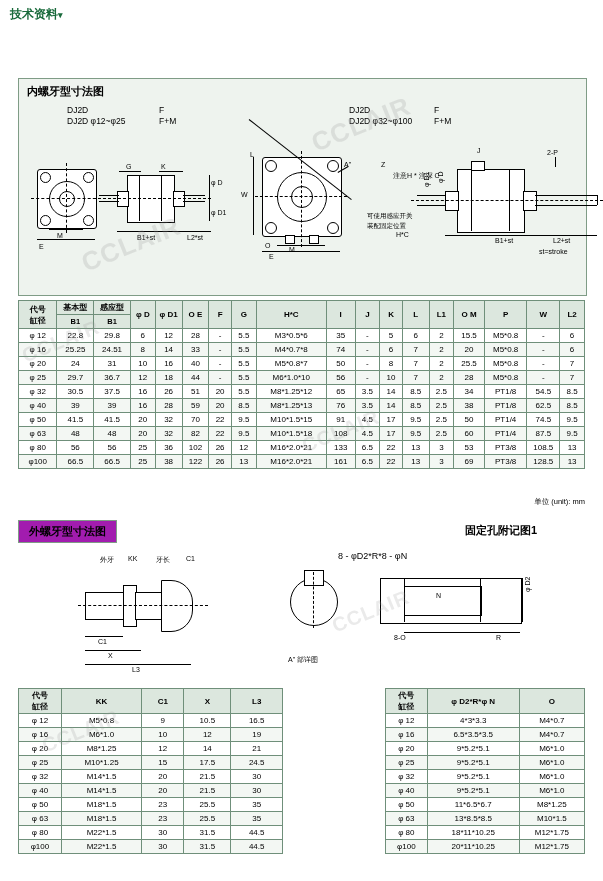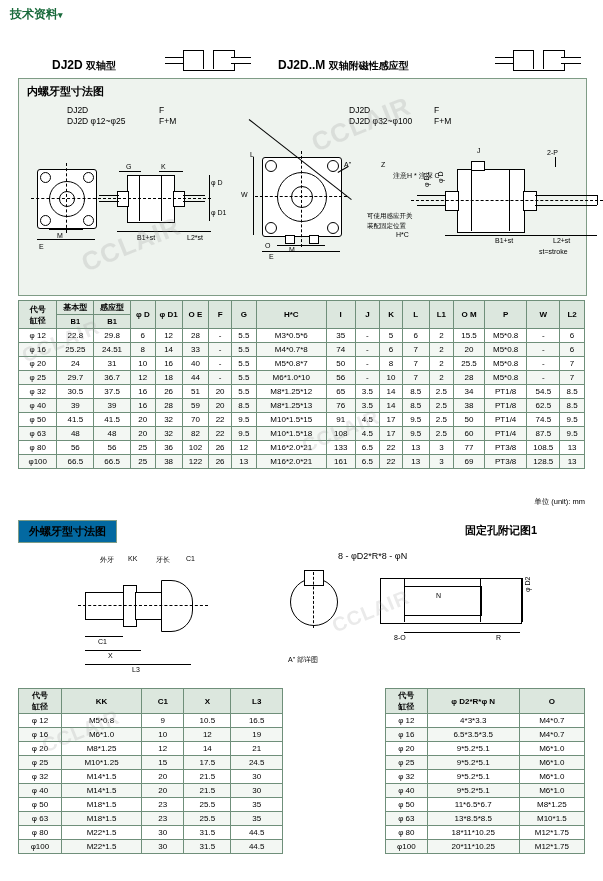--- a/index.html
+++ b/index.html
@@ -187,21 +187,21 @@
   .unit-note {
     position: absolute;
     right: 18px;
     top: 497px;
     font-size: 7.5px;
   }
 
   
   .sec-head {
     position: absolute;
-    background: #0369a1;
+    background: #a21caf;
     border: 1px solid #7f9c86;
     font-size: 11px;
     font-weight: bold;
     padding: 3px 10px;
   }
   #sec-head-left { left: 18px; top: 520px; }
   #sec-head-right { left: 455px; top: 520px; border: none; background: transparent; text-align: center; }
 
   
   #tbl-kk-wrap { position: absolute; left: 18px; top: 688px; width: 265px; }
@@ -233,42 +233,20 @@
 </style>
 </head>
 <body>
 
 <div class="page">
 
   <div class="top-title">
     <span>技术资料</span><span class="caret">▾</span>
   </div>
 
-  <div class="model-row">
-    <div class="model-label" id="model-a">
-      <span>DJ2D</span>
-      <span class="sub">双轴型</span>
-    </div>
-    <div class="mini-cyl" id="mini-cyl-a">
-      <div class="rod-l"></div>
-      <div class="body"></div>
-      <div class="piston"></div>
-      <div class="rod-r"></div>
-    </div>
-    <div class="model-label" id="model-b">
-      <span>DJ2D..M</span>
-      <span class="sub">双轴附磁性感应型</span>
-    </div>
-    <div class="mini-cyl" id="mini-cyl-b">
-      <div class="rod-l"></div>
-      <div class="body"></div>
-      <div class="piston"></div>
-      <div class="rod-r"></div>
-    </div>
-  </div>
 
   <div class="panel">
     <div class="panel-title">内螺牙型寸法图</div>
     <div class="panel-note" id="note-left">DJ2D
 DJ2D φ12~φ25</div>
     <div class="note-f" id="note-left-f">F
 F+M</div>
     <div class="panel-note" id="note-right">DJ2D
 DJ2D φ32~φ100</div>
     <div class="note-f" id="note-right-f">F
@@ -566,21 +544,21 @@
             <td>36</td>
             <td>102</td>
             <td>26</td>
             <td>12</td>
             <td>M16*2.0*21</td>
             <td>133</td>
             <td>6.5</td>
             <td>22</td>
             <td>13</td>
             <td>3</td>
-            <td>77</td>
+            <td>53</td>
             <td>PT3/8</td>
             <td>108.5</td>
             <td>13</td>
           </tr>
           <tr>
             <td>φ100</td>
             <td>66.5</td>
             <td>66.5</td>
             <td>25</td>
             <td>38</td>

